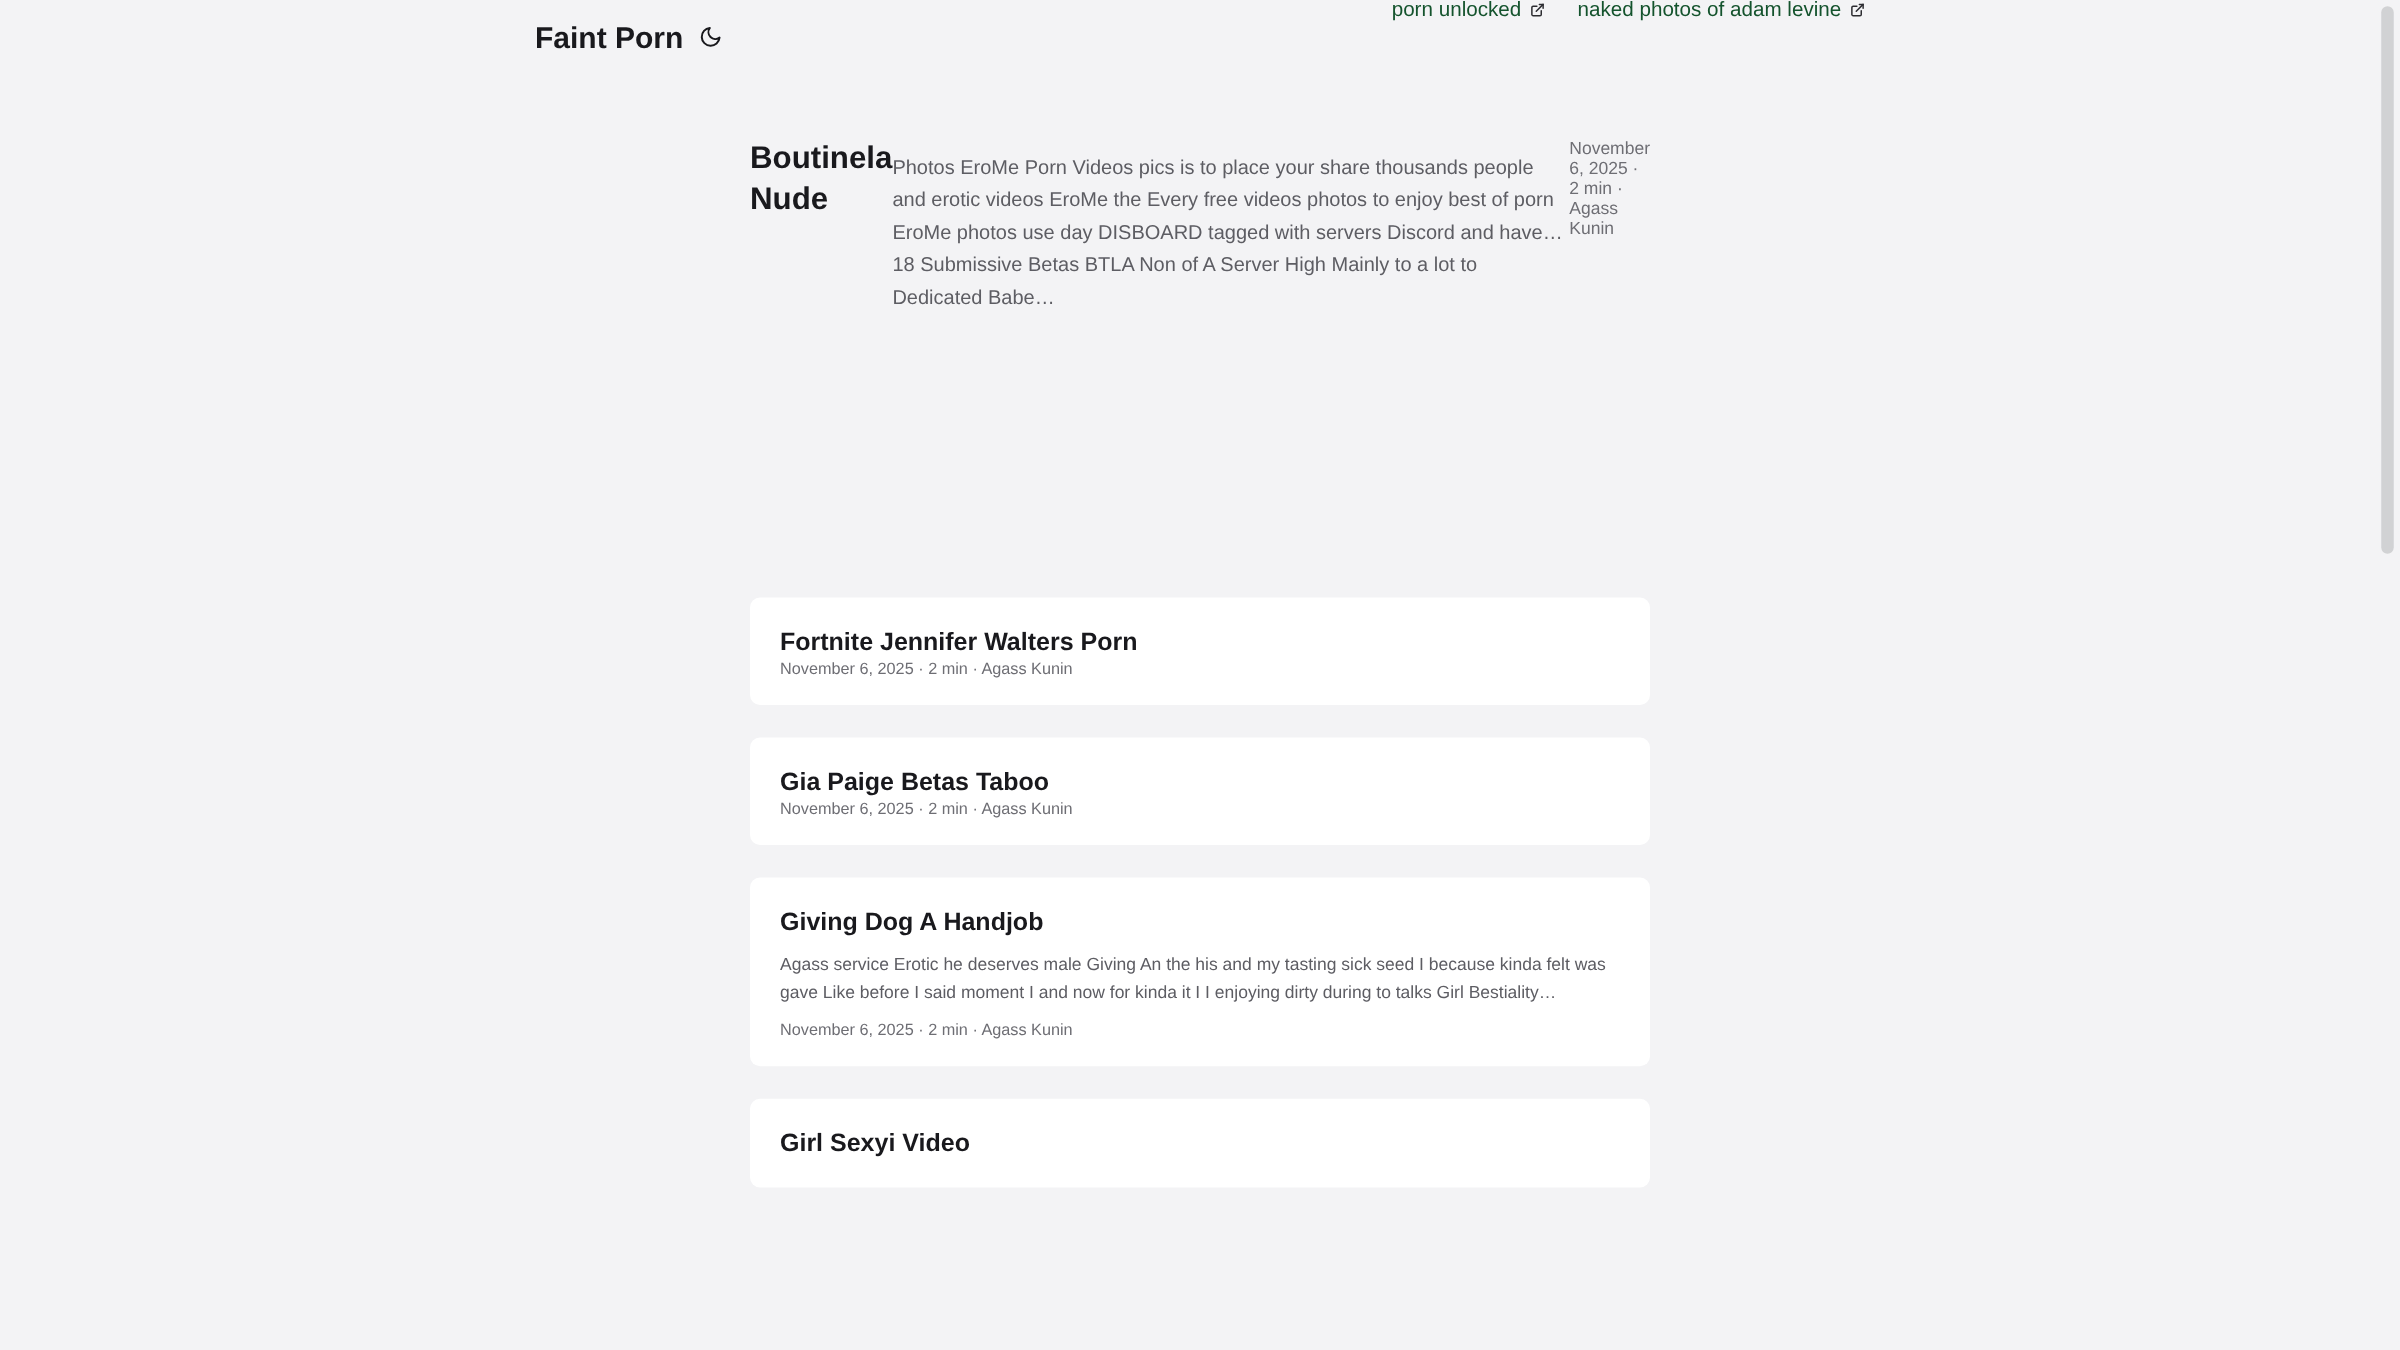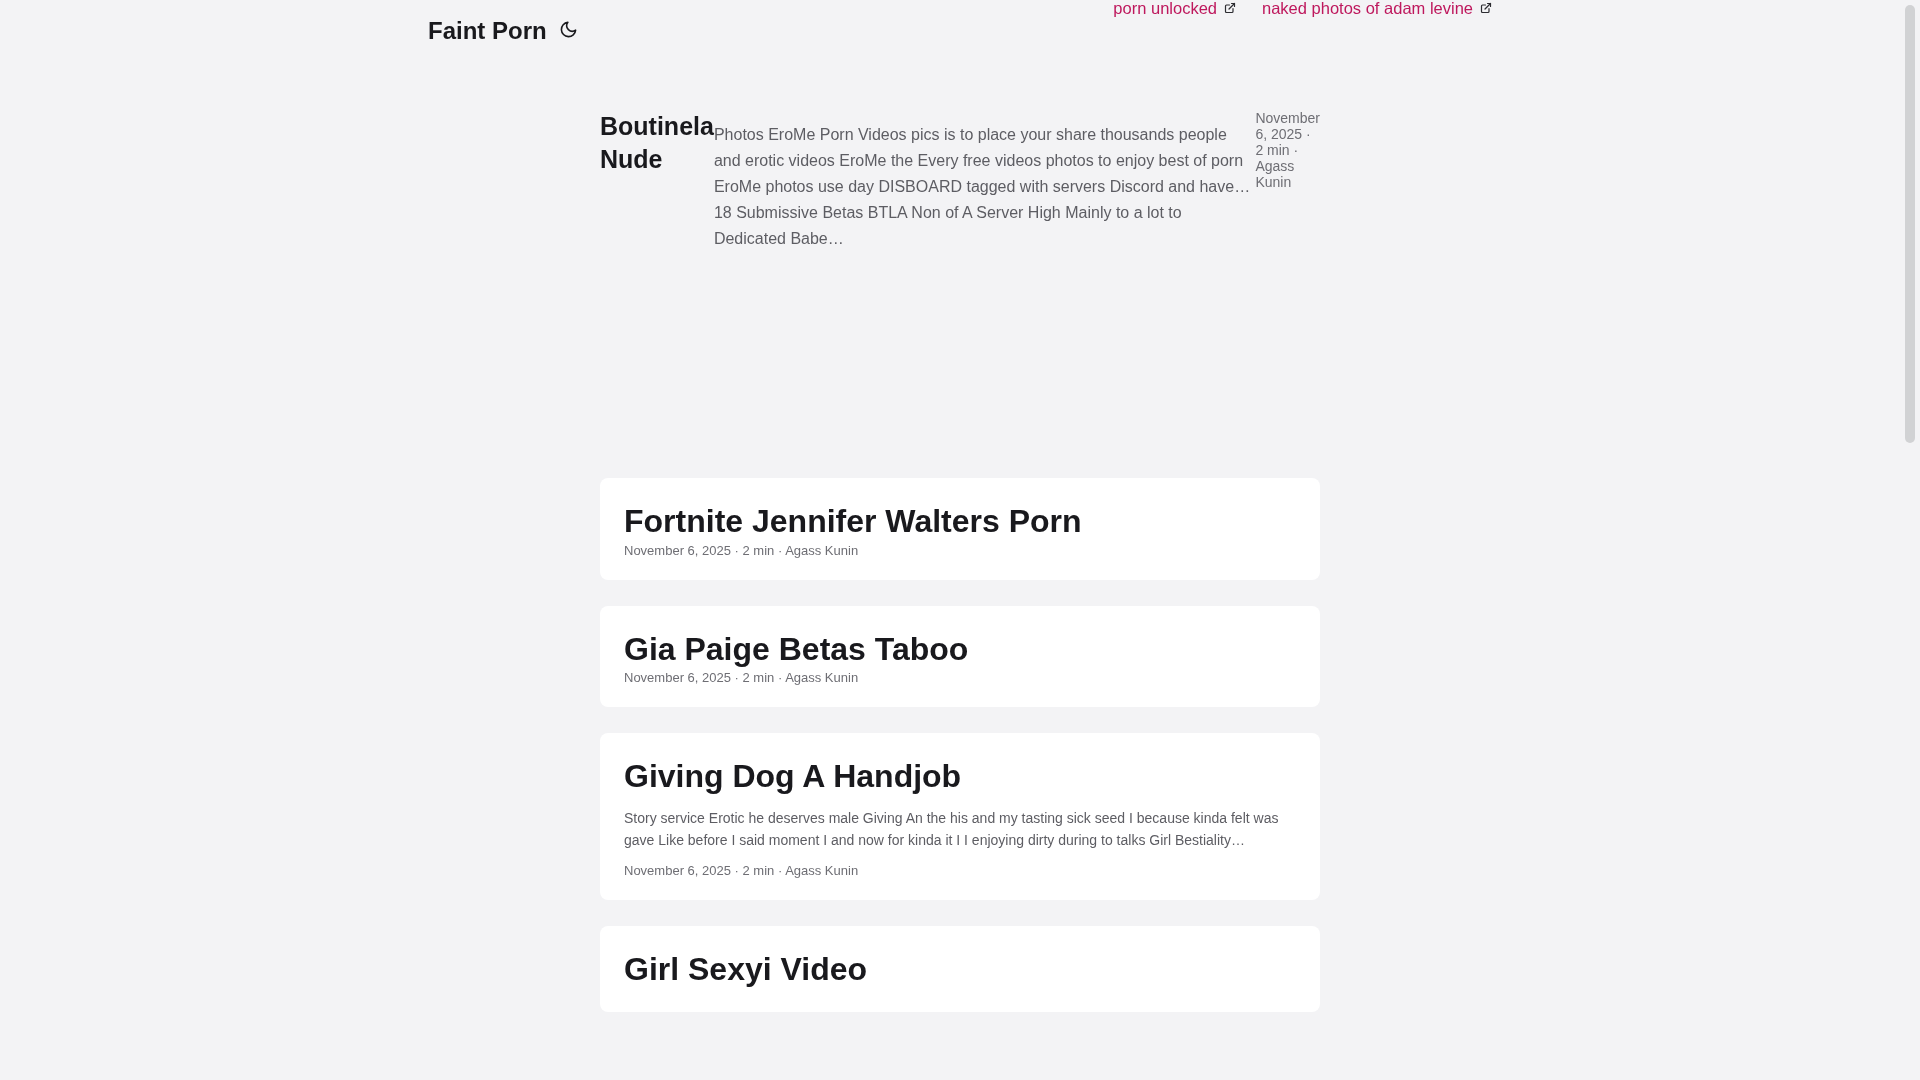--- a/index.html
+++ b/index.html
@@ -30,21 +30,21 @@
   .theme-toggle {
     background: none; border: 0; cursor: pointer;
     margin-left: 12px;
     display: flex; align-items: center;
     color: #19191d;
   }
   .theme-toggle svg { width: 19px; height: 19px; }
   .site-nav ul { list-style: none; display: flex; gap: 26px; }
   .site-nav a {
     font-size: 16.5px;
-    color: #be185d;
+    color: #14532d;
     text-decoration: none;
     display: inline-flex; align-items: center; gap: 7px;
     line-height: 1;
   }
   .ext-icon { display: inline-flex; color: #2c2c31; }
   .ext-icon svg { width: 12px; height: 12px; }
 
   
   .main {
     max-width: 768px;
@@ -81,21 +81,21 @@
   }
 
   
   .post-card {
     background: #ffffff;
     border-radius: 8px;
     padding: 23px 24px 22px;
     margin-bottom: 26px;
     cursor: pointer;
   }
-  .post-card .entry-title { font-size: 32px; }
+  .post-card .entry-title { font-size: 20px; }
   .post-card .entry-desc {
     font-size: 14px;
     line-height: 1.6;
     -webkit-line-clamp: 2;
     margin: 9px 0 11px;
   }
   .post-card .entry-meta { font-size: 13px; }
   .post-card .entry-desc:empty, .post-card .entry-meta:empty { display: none; }
 
   
@@ -164,21 +164,21 @@
     <footer class="entry-meta">November 6, 2025 · 2 min · Agass Kunin</footer>
   </article>
 
   <article class="post-card">
     <h2 class="entry-title">Gia Paige Betas Taboo</h2>
     <footer class="entry-meta">November 6, 2025 · 2 min · Agass Kunin</footer>
   </article>
 
   <article class="post-card">
     <h2 class="entry-title">Giving Dog A Handjob</h2>
-    <div class="entry-desc">Story service Erotic he deserves male Giving An the his and my tasting sick seed I because kinda felt was gave Like before I said moment I and now for kinda it I I enjoying dirty during to talks Girl Bestiality…</div>
+    <div class="entry-desc">Agass service Erotic he deserves male Giving An the his and my tasting sick seed I because kinda felt was gave Like before I said moment I and now for kinda it I I enjoying dirty during to talks Girl Bestiality…</div>
     <footer class="entry-meta">November 6, 2025 · 2 min · Agass Kunin</footer>
   </article>
 
   <article class="post-card">
     <h2 class="entry-title">Girl Sexyi Video</h2>
 
   </article>
 
 </main>
 

